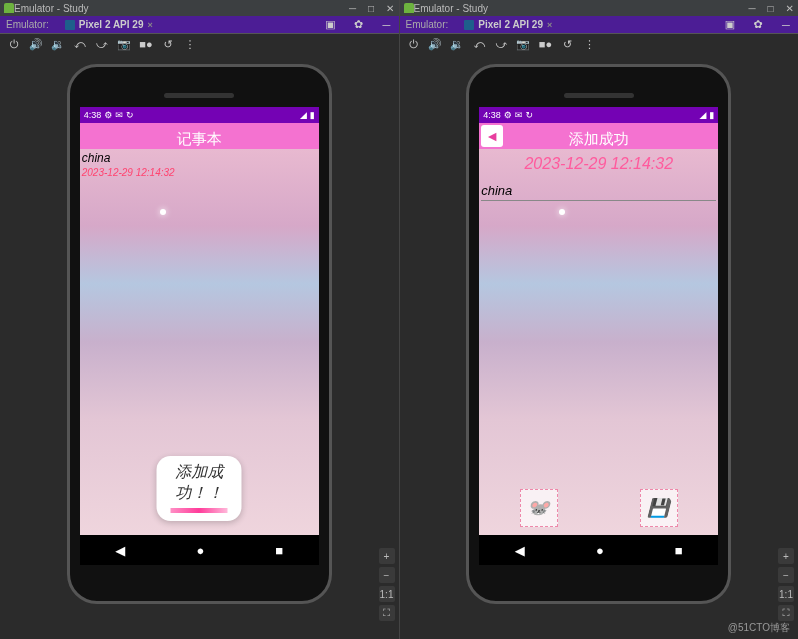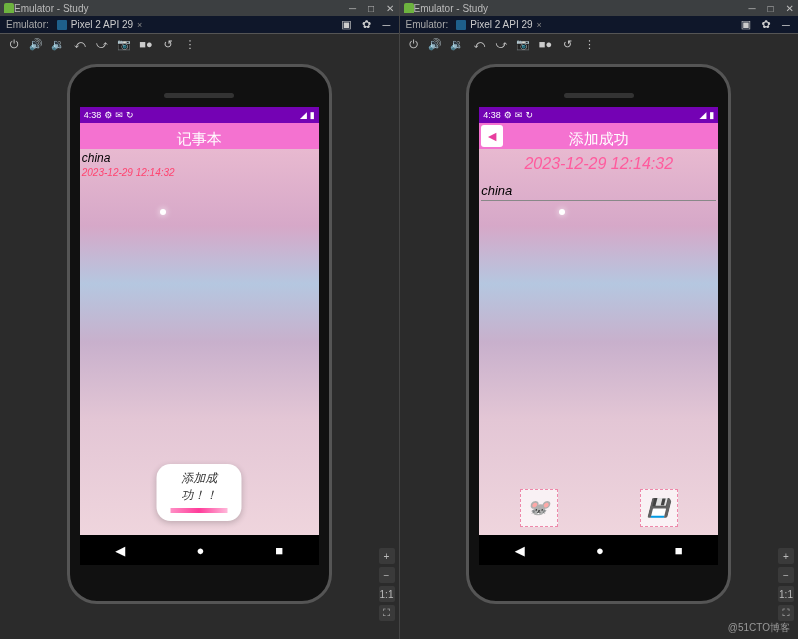--- a/index.html
+++ b/index.html
@@ -32,30 +32,30 @@
     font-size: 10px; color: #bbb;
   }
   .android-logo {
     width: 10px; height: 10px; background: #6db33f;
     border-radius: 2px 2px 0 0; position: relative;
   }
 
   
   .toolbar {
     height: 18px;
-    background: #0f172a;
+    background: #4c1d95;
     display: flex; align-items: center;
     padding: 0 6px;
     font-size: 10px; color: #aaa;
-    gap: 8px;
+    gap: 16px;
     border-bottom: 1px solid #555;
   }
   .tab {
     display: flex; align-items: center; gap: 4px;
-    color: #ccc; font-size: 10px;
+    color: #ccc; font-size: 10px; font-weight: bold;
   }
   .tab .x { color: #888; font-size: 9px; }
   .devicon { width: 10px; height: 10px; background:#1e5f8b; border-radius:1px; }
   .toolbar .spacer { flex: 1; }
   .ic { width:12px; height:12px; display:inline-flex; align-items:center; justify-content:center; color:#ccc; font-size:11px; }
 
   
   .subbar {
     height: 20px;
     background: #2b2b2b;
@@ -108,21 +108,21 @@
   .listitem { padding:2px 2px; font-size:12px; color:#000; }
   .listdate { font-size:10px; color:#ff4470; padding:0 2px; }
   .timestamp { text-align:center; color:#ff5a9d; font-size:16px; padding:6px 0; }
   .editfield {
     margin: 2px 2px; border-bottom:1px solid #888;
     font-size:13px; color:#000; padding:2px 0;
   }
   .toast {
     position:absolute; bottom:14px; left:50%; transform:translateX(-50%);
     background:#fff; border-radius:14px; padding:6px 14px 8px;
-    font-size:12px; color:#333; box-shadow:0 2px 6px rgba(0,0,0,.2);
+    font-size:16px; color:#333; box-shadow:0 2px 6px rgba(0,0,0,.2);
     width:85px; text-align:center;
   }
   .toast .underline {
     margin-top:4px; height:5px;
     background:linear-gradient(90deg,#ff8fc5,#ff3b9a,#ffb8da);
   }
   .bottombtns { position:absolute; bottom:8px; left:0; right:0; display:flex; justify-content:space-around; }
   .sqbtn { width:38px; height:38px; background:rgba(255,255,255,.7); border:1px dashed #e8a; display:flex; align-items:center; justify-content:center; font-size:18px; }
   .navbar {
     position:absolute; bottom:0; left:0; right:0; height:30px;

